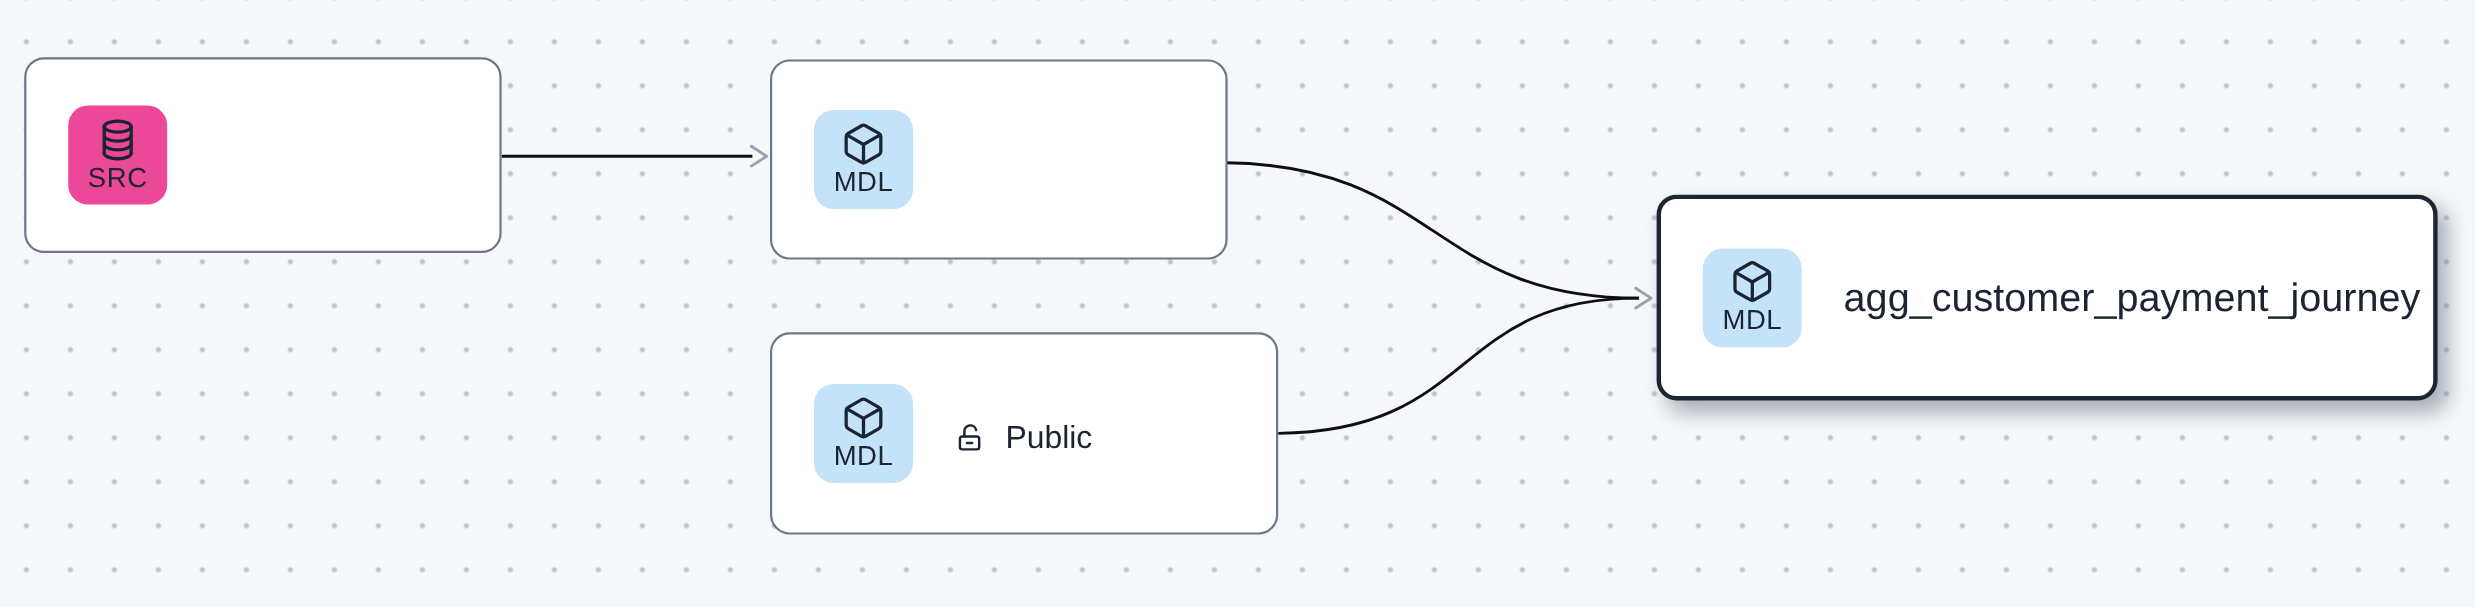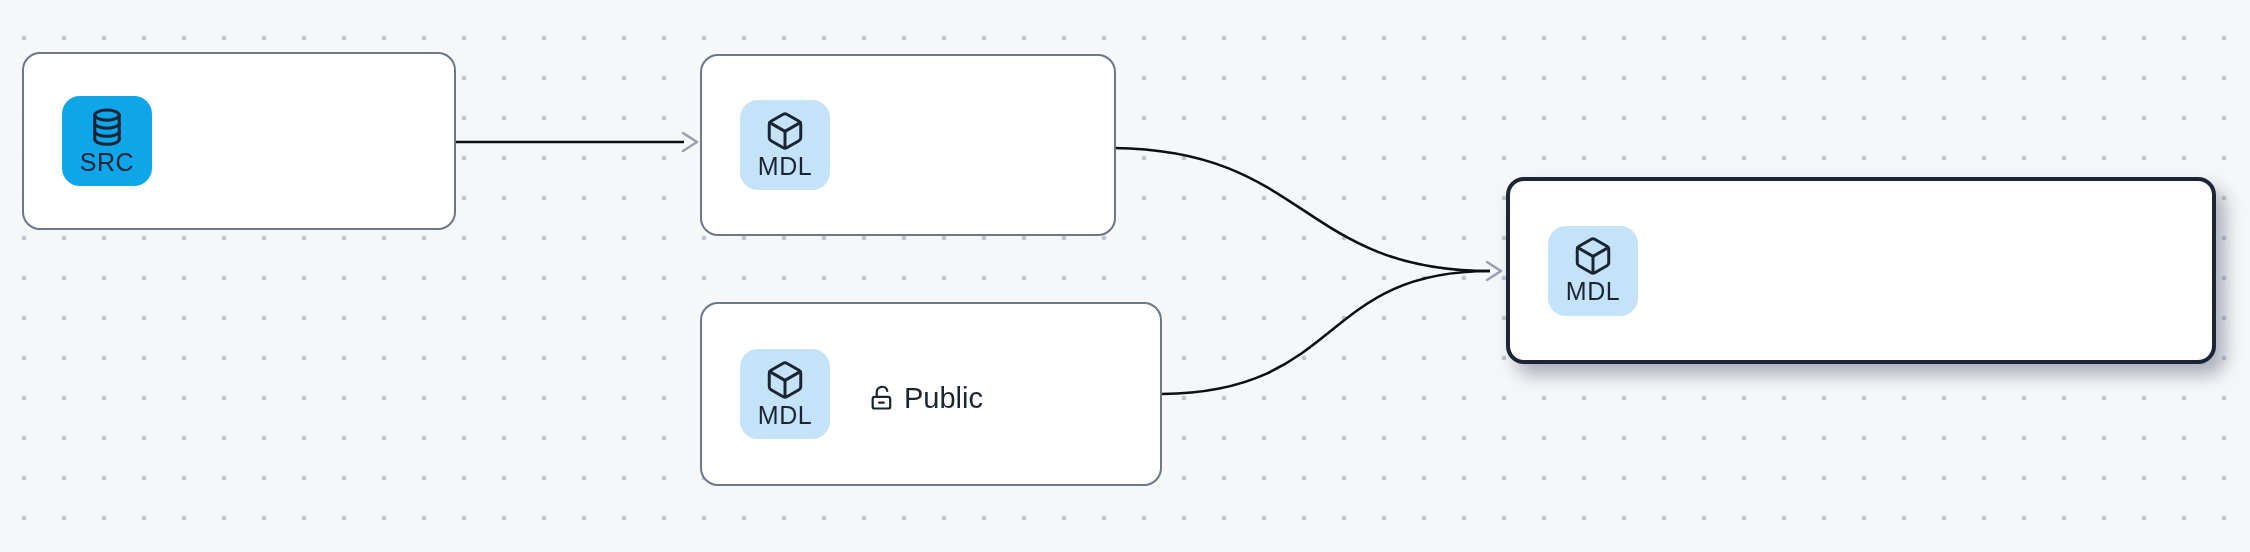--- a/index.html
+++ b/index.html
@@ -86,21 +86,21 @@
     justify-content: center;
   }
   .node-title {
     font-size: 36px;
     line-height: 1.25;
     white-space: nowrap;
   }
   .meta-row {
     display: flex;
     align-items: center;
-    gap: 8px;
+    gap: 18px;
     font-size: 29px;
     margin-top: 8px;
   }
   .meta-row svg {
     width: 28px;
     height: 28px;
     display: block;
   }
 </style>
 </head>
@@ -110,21 +110,21 @@
 
   <svg id="edge-layer" viewBox="0 0 2250 552">
     <path class="edge" d="M456 142 H 684"></path>
     <polyline class="arrowhead" points="683,133 697,142 683,151"></polyline>
     <path class="edge" d="M1114 148 C 1308 150, 1300 271, 1490 271"></path>
     <path class="edge" d="M1162 394 C 1344 392, 1318 271, 1490 271"></path>
     <polyline class="arrowhead" points="1487,262 1501,271 1487,280"></polyline>
   </svg>
 
   <div class="node" style="left:22px; top:52px; width:434px; height:178px">
-    <div class="badge" style="background: #0ea5e9;">
+    <div class="badge" style="background: #ec4899;">
       <svg viewBox="0 0 24 24" fill="none" stroke="#1a2433" stroke-width="1.7" stroke-linecap="round" stroke-linejoin="round">
         <ellipse cx="12" cy="5.2" rx="7" ry="2.9"></ellipse>
         <path d="M5 5.2 V 19"></path>
         <path d="M19 5.2 V 19"></path>
         <path d="M5 9.8 a7 2.9 0 0 0 14 0"></path>
         <path d="M5 14.4 a7 2.9 0 0 0 14 0"></path>
         <path d="M5 19 a7 2.9 0 0 0 14 0"></path>
       </svg>
       <span class="badge-label">SRC</span>
     </div>
@@ -164,15 +164,18 @@
 
   <div class="node selected" style="left:1506px; top:177px; width:710px; height:187px">
     <div class="badge" style="background: rgb(197, 227, 248);">
       <svg viewBox="0 0 24 24" fill="none" stroke="#1a2433" stroke-width="1.7" stroke-linecap="round" stroke-linejoin="round">
         <path d="M21 8.2 a2 2 0 0 0 -1 -1.73 l-7 -4 a2 2 0 0 0 -2 0 l-7 4 A2 2 0 0 0 3 8.2 v7.6 a2 2 0 0 0 1 1.73 l7 4 a2 2 0 0 0 2 0 l7 -4 a2 2 0 0 0 1 -1.73 Z"></path>
         <path d="M3.3 7.2 L12 12.2 L20.7 7.2"></path>
         <path d="M12 21.5 V 12.2"></path>
       </svg>
       <span class="badge-label">MDL</span>
     </div>
+    <div class="node-body">
+      <span class="node-title">agg_customer_payment_journey</span>
+    </div>
   </div>
 
 </div>
 
 </body></html>

